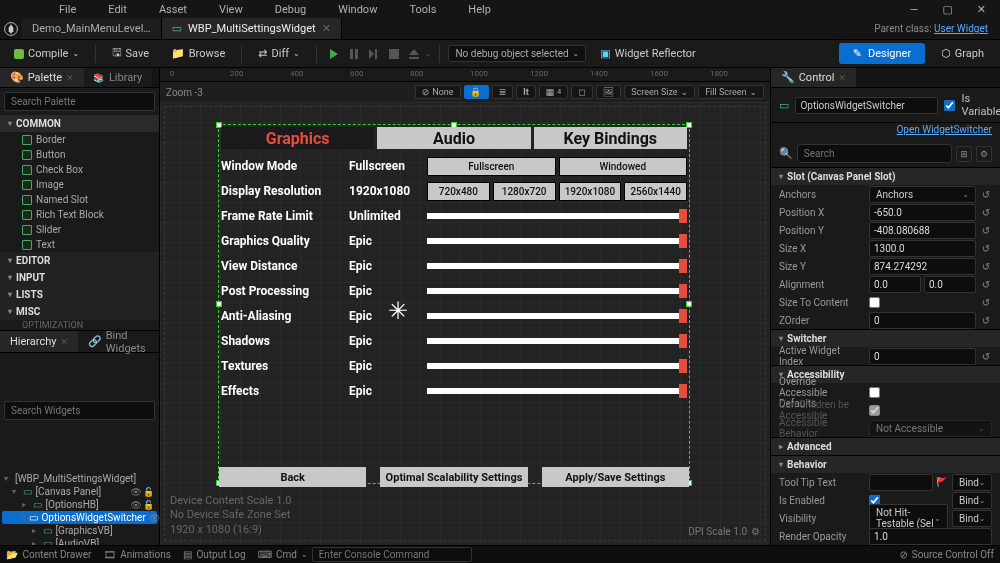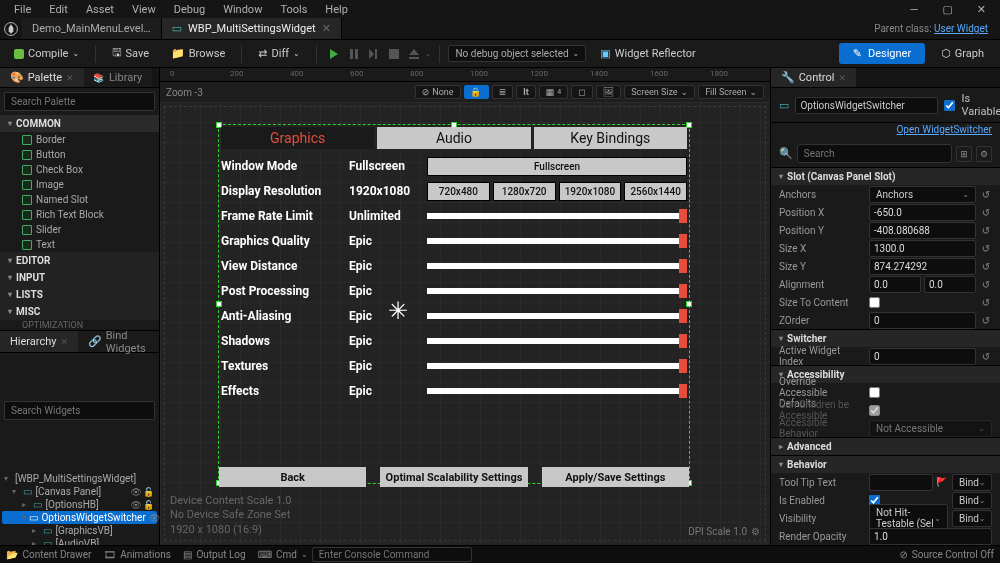--- a/index.html
+++ b/index.html
@@ -1,17 +1,17 @@
 <!DOCTYPE html>
 <html><head>
 <meta charset="utf-8">
 <style>
 * { margin:0; padding:0; box-sizing:border-box; font-family:"Segoe UI",Roboto,Arial,sans-serif; }
 body { background:#151515; color:#c0c0c0; font-size:11px; width:1000px; height:563px; overflow:hidden; position:relative; }
-.menubar { height:18px; background:#151515; display:flex; align-items:center; padding:0 6px; gap:2px; }
+.menubar { height:18px; background:#151515; display:flex; align-items:center; padding:0 6px; gap:16px;margin-left:45px; }
 .menubar span { padding:2px 8px; color:#b0b0b0; font-size:11px; }
 .win-ctrl { margin-left:auto; display:flex; gap:8px; color:#888; }
 .tabbar { height:22px; background:#151515; display:flex; align-items:stretch; border-bottom:1px solid #000; }
 .ue-logo { width:22px; height:22px; display:flex; align-items:center; justify-content:center; color:#ddd; }
 .ue-logo svg { width:14px; height:14px; }
 .doc-tab { display:flex; align-items:center; padding:0 10px; background:#1d1d1d; color:#aaa; border-right:1px solid #000; gap:6px; font-size:11px; }
 .doc-tab.active { background:#262626; color:#eee; }
 .doc-tab .x { color:#666; }
 .parent-class { margin-left:auto; padding:0 12px; display:flex; align-items:center; font-size:10px; color:#888; }
 .parent-class a { color:#57aaff; text-decoration:underline; cursor:pointer; }
@@ -65,21 +65,21 @@
 .device-frame { position:absolute; left:4px; top:4px; right:4px; bottom:4px; border:1px dashed #3a3a3a; }
 
 .widget-outline { position:absolute; left:58px; top:22px; width:472px; height:360px; border:1px solid #2dd42d; border-style:dashed; }
 .corner { position:absolute; width:6px; height:6px; background:#fff; border:1px solid #2dd42d; }
 .corner.tl{top:-3px;left:-3px}.corner.tr{top:-3px;right:-3px}.corner.bl{bottom:-3px;left:-3px}.corner.br{bottom:-3px;right:-3px}
 .corner.tm{top:-3px;left:50%;margin-left:-3px}.corner.bm{bottom:-3px;left:50%;margin-left:-3px}
 .corner.ml{left:-3px;top:50%;margin-top:-3px}.corner.mr{right:-3px;top:50%;margin-top:-3px}
 
 .ui-body { position:absolute; left:0; top:0; right:0; bottom:0; padding:2px; }
 .tab-row { display:flex; gap:3px; height:22px; margin-bottom:6px; }
-.ui-tab { flex:1; background:#c8c8c8; color:#111; display:flex; align-items:center; justify-content:center; font-weight:normal; font-size:14px; }
+.ui-tab { flex:1; background:#c8c8c8; color:#111; display:flex; align-items:center; justify-content:center; font-weight:bold; font-size:16px; }
 .ui-tab.active { background:#1a1a1a; color:#e74c3c; }
 .setting-row { display:flex; align-items:center; height:22px; margin-bottom:3px; gap:8px; }
 .s-label { width:120px; font-size:12px; font-weight:bold; color:#fff; }
 .s-value { width:70px; font-size:12px; font-weight:bold; color:#fff; }
 .opt-btns { display:flex; gap:3px; flex:1; }
 .opt-btn { flex:1; background:#c8c8c8; color:#111; font-size:10px; text-align:center; padding:3px 2px; font-weight:500; border:1px solid #000; }
 .slider { flex:1; height:6px; background:#fff; position:relative; align-self:center; }
 .slider .thumb { position:absolute; right:0; top:-4px; width:8px; height:14px; background:#e74c3c; }
 .loading-icon { position:absolute; left:228px; top:195px; font-size:24px; color:#fff; pointer-events:none; }
 .bottom-btns { position:absolute; bottom:-4px; left:0; right:0; display:flex; gap:14px; height:20px; }
@@ -396,20 +396,21 @@
             <div class="ui-tab active">Graphics</div>
             <div class="ui-tab">Audio</div>
             <div class="ui-tab">Key Bindings</div>
           </div>
           <div id="rows">
               <div class="setting-row">
                 <div class="s-label">Window Mode</div>
                 <div class="s-value">Fullscreen</div>
                 <div class="opt-btns">
                   <div class="opt-btn">Fullscreen</div>
+                  <div class="opt-btn">Windowed</div>
                 </div>
               </div>
               <div class="setting-row">
                 <div class="s-label">Display Resolution</div>
                 <div class="s-value">1920x1080</div>
                 <div class="opt-btns">
                   <div class="opt-btn">720x480</div>
                   <div class="opt-btn">1280x720</div>
                   <div class="opt-btn">1920x1080</div>
                   <div class="opt-btn">2560x1440</div>

